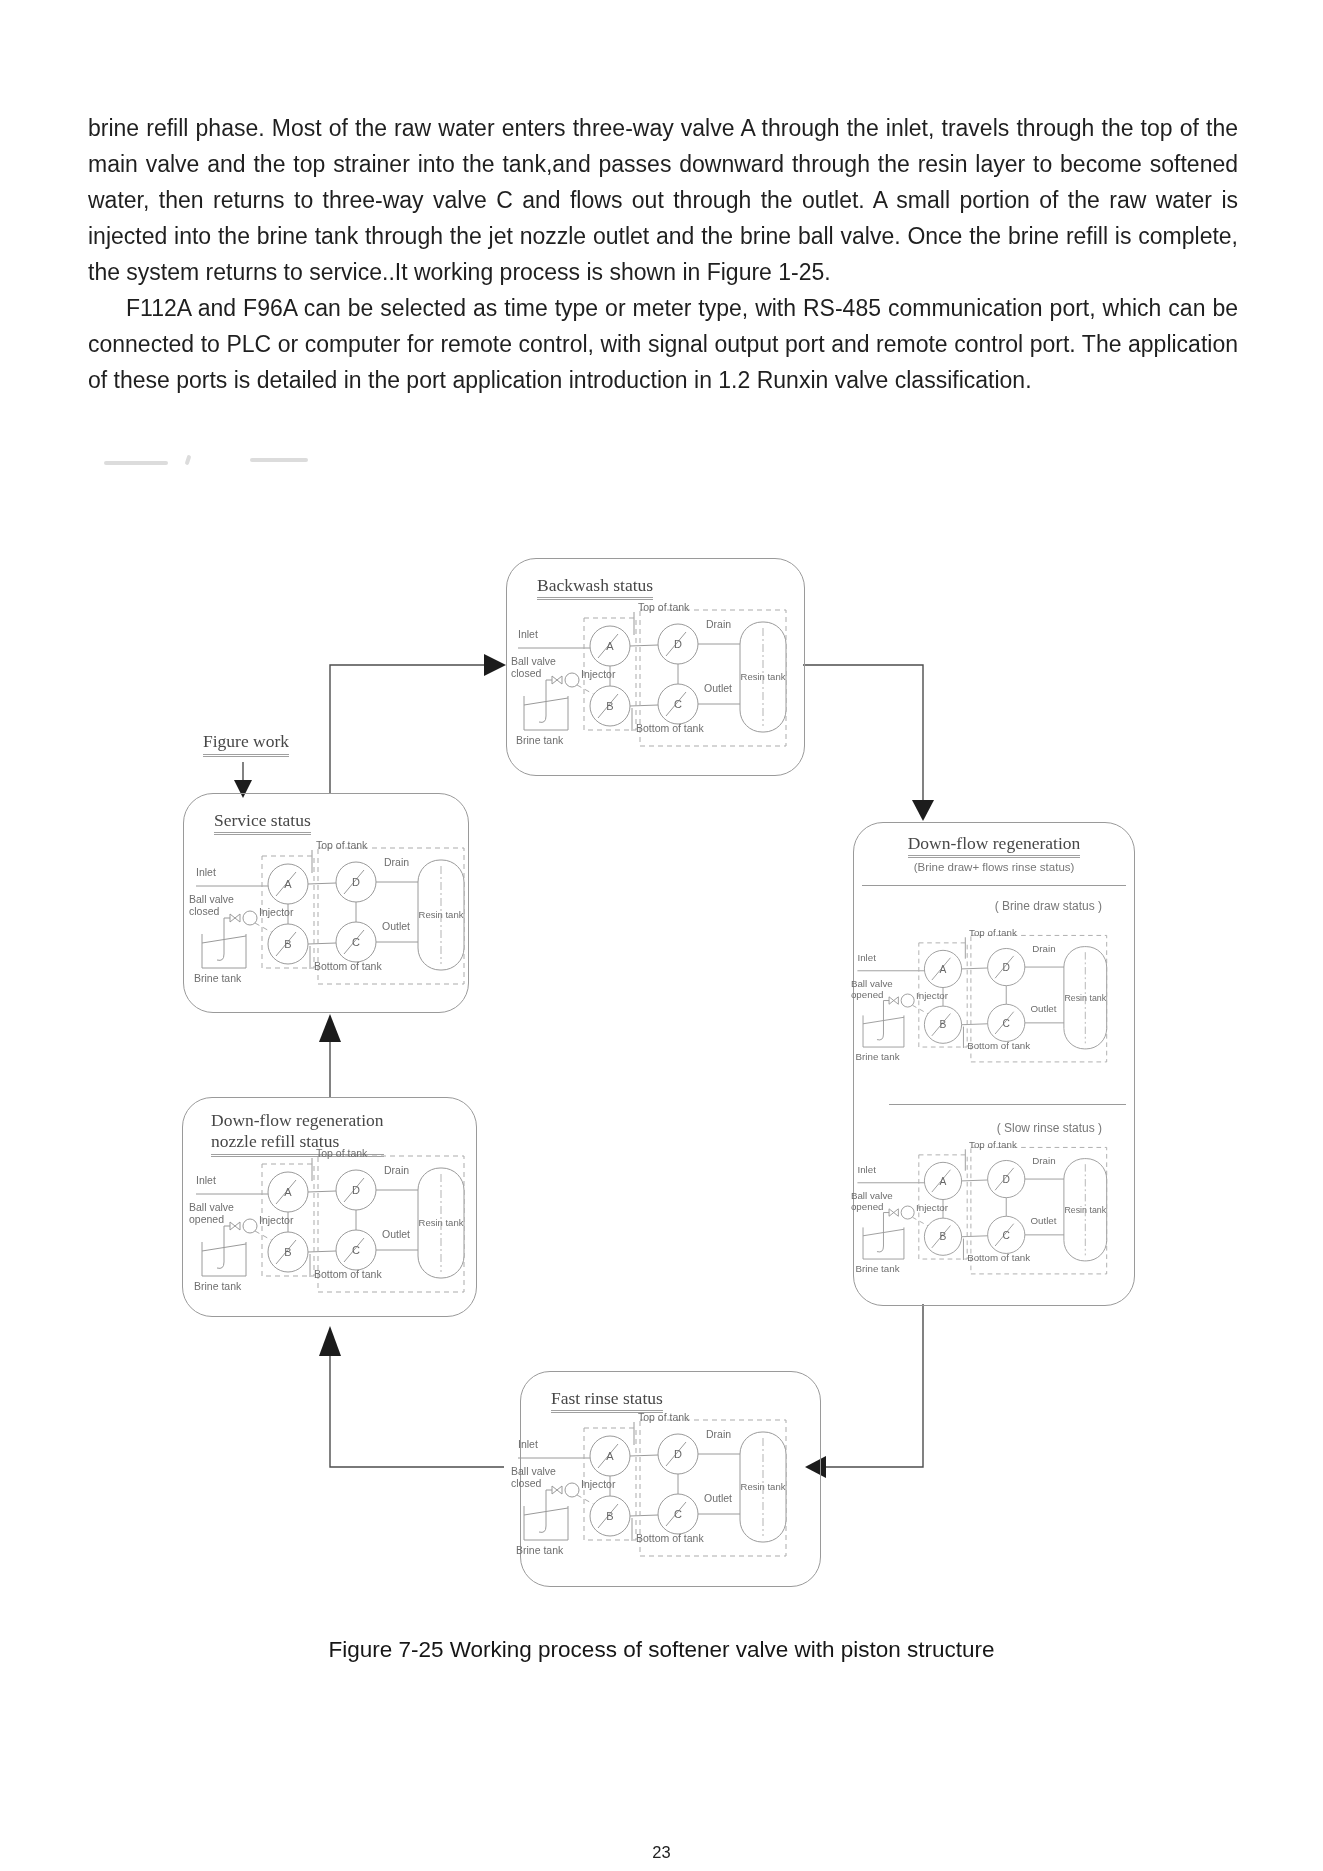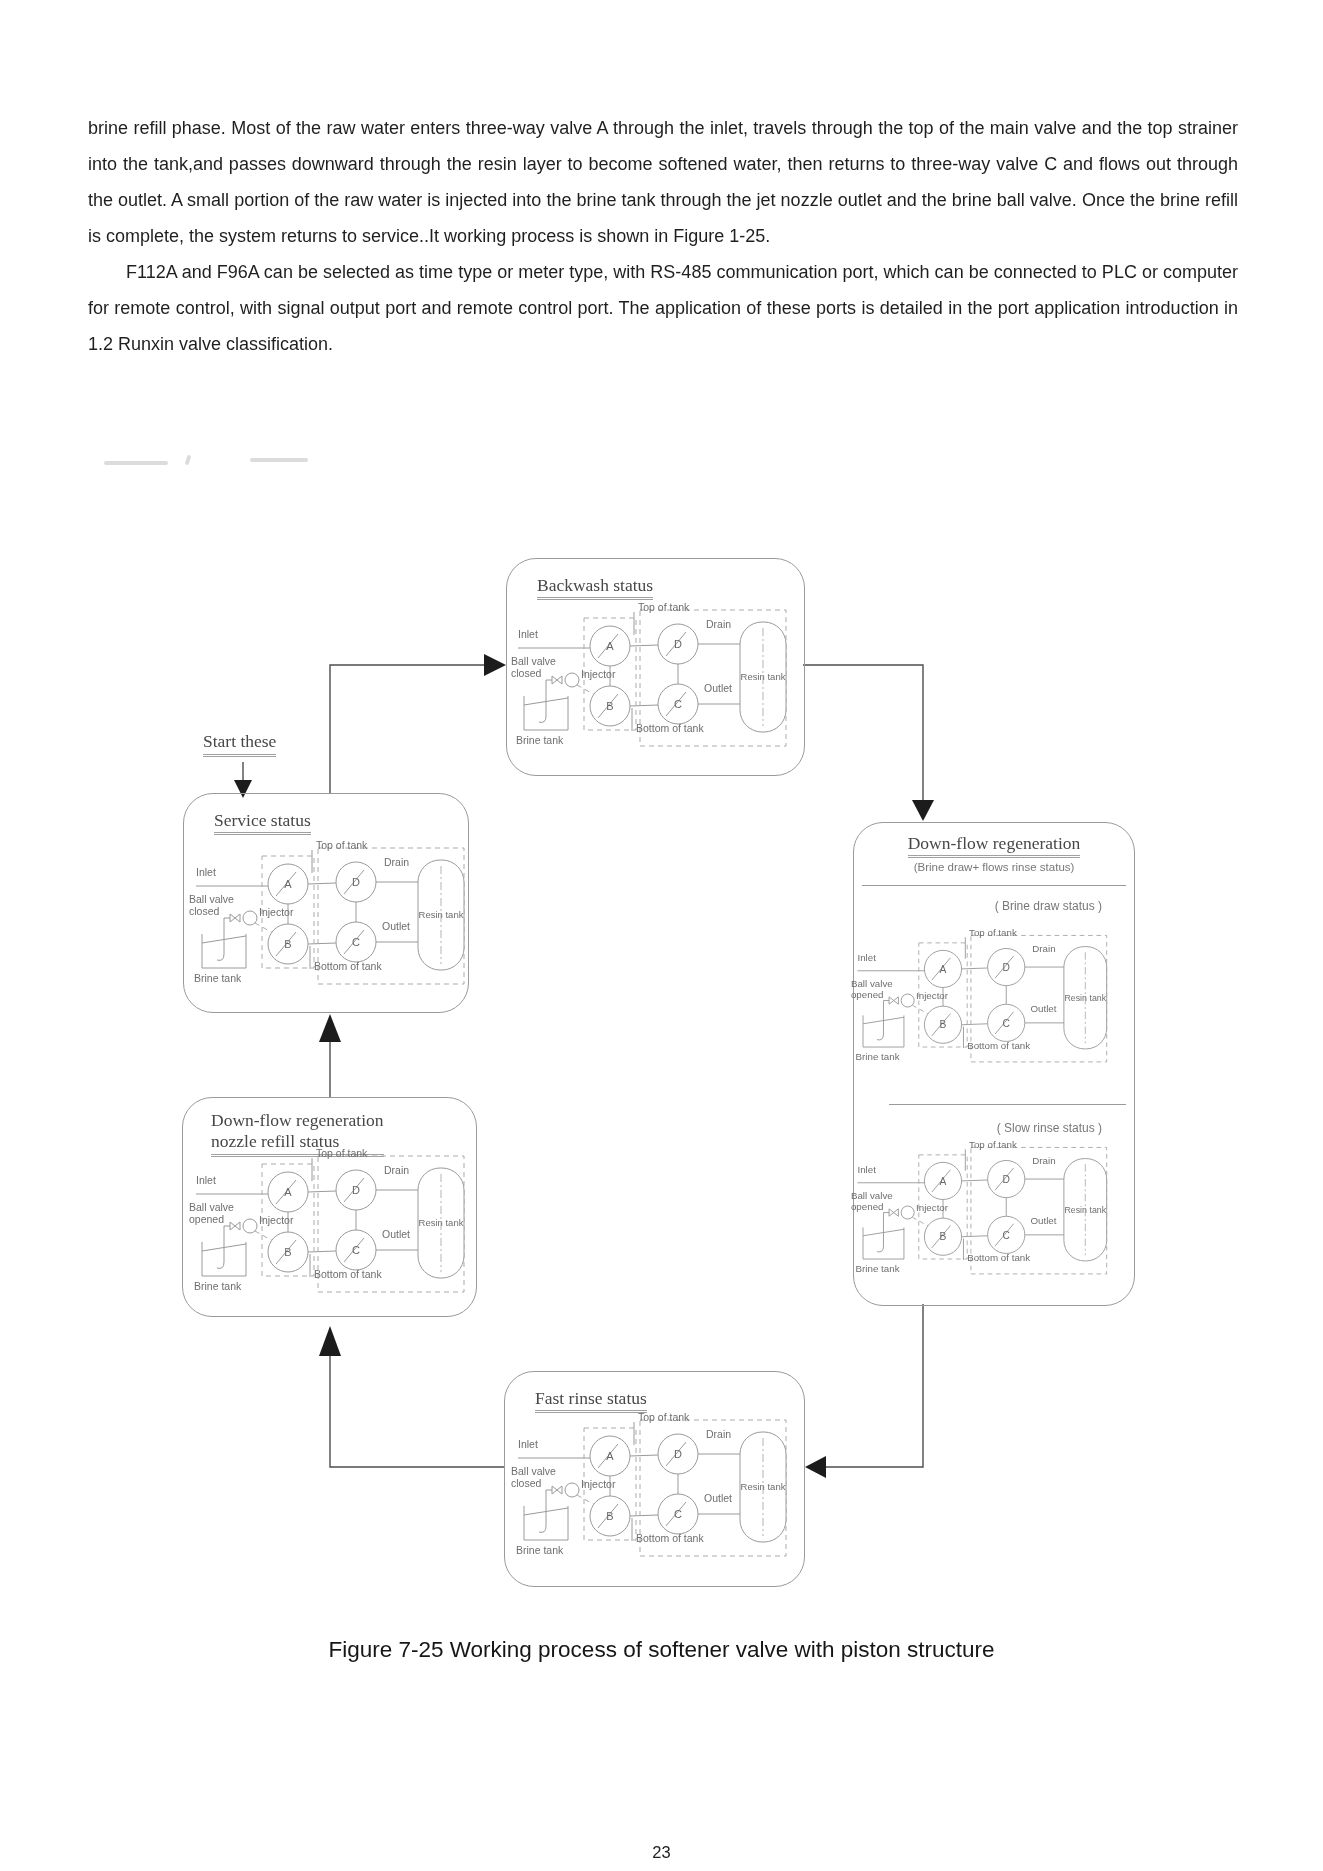--- a/index.html
+++ b/index.html
@@ -5,21 +5,21 @@
   html,body{margin:0;padding:0;background:#e8e8e8;}
   .page{
     position:relative;width:1323px;height:1871px;background:#ffffff;
     margin:0 auto;overflow:hidden;
     font-family:"Liberation Sans",sans-serif;
   }
   
   .bodytext{position:absolute;left:88px;top:110px;width:1150px;}
   .bodytext p{
     margin:0;text-align:justify;
-    font-size:18px;line-height:36px;color:#1f1f1f;
+    font-size:23px;line-height:36px;color:#1f1f1f;
     font-family:"Liberation Sans",sans-serif;
   }
   .bodytext p.indent{text-indent:38px;}
   
   .artifact{position:absolute;background:#dcdcdc;border-radius:2px;}
   
   .sbox{position:absolute;border:1px solid #9a9a9a;border-radius:30px;}
   .btitle{
     display:inline-block;margin:16px 0 0 30px;
     font-family:"Liberation Serif",serif;font-size:17.5px;color:#474747;
@@ -84,21 +84,21 @@
     <g fill="#1c1c1c" stroke="none">
       <polygon points="484,654 484,676 506,665"></polygon>
       <polygon points="912,800 934,800 923,821"></polygon>
       <polygon points="826,1456 826,1478 805,1467"></polygon>
       <polygon points="319,1356 341,1356 330,1326"></polygon>
       <polygon points="319,1042 341,1042 330,1014"></polygon>
       <polygon points="234,780 252,780 243,798"></polygon>
     </g>
   </svg>
 
-  <div class="start" style="left:203px;top:731px">Start these</div>
+  <div class="start" style="left:203px;top:731px">Figure work</div>
 
   <div class="sbox" style="left:183px;top:793px;width:284px;height:218px">
     <div class="btitle">Service status</div>
   </div>
 
   <div class="sbox" style="left:506px;top:558px;width:297px;height:216px">
     <div class="btitle">Backwash status</div>
   </div>
 
   <div class="sbox" style="left:853px;top:822px;width:280px;height:482px">
@@ -112,21 +112,21 @@
     <div class="rg-stage" style="top:298px">( Slow rinse status )</div>
   </div>
 
   <div class="sbox" style="left:182px;top:1097px;width:293px;height:218px">
     <div class="btitle2">
       <span>Down-flow regeneration</span><br>
       <span>nozzle refill status</span>
     </div>
   </div>
 
-  <div class="sbox" style="left:504px;top:1371px;width:299px;height:214px">
+  <div class="sbox" style="left:520px;top:1371px;width:299px;height:214px">
     <div class="btitle">Fast rinse status</div>
   </div>
 
   <div class="vd" style="left:510px;top:602px">
   <svg class="vd-svg" width="290" height="160" viewBox="0 0 290 160">
     <g class="thin">
       <line x1="8" y1="46" x2="80" y2="46"></line>
       <line x1="120" y1="44" x2="148" y2="43"></line>
       <line x1="100" y1="64" x2="100" y2="84"></line>
       <line x1="168" y1="62" x2="168" y2="82"></line>

